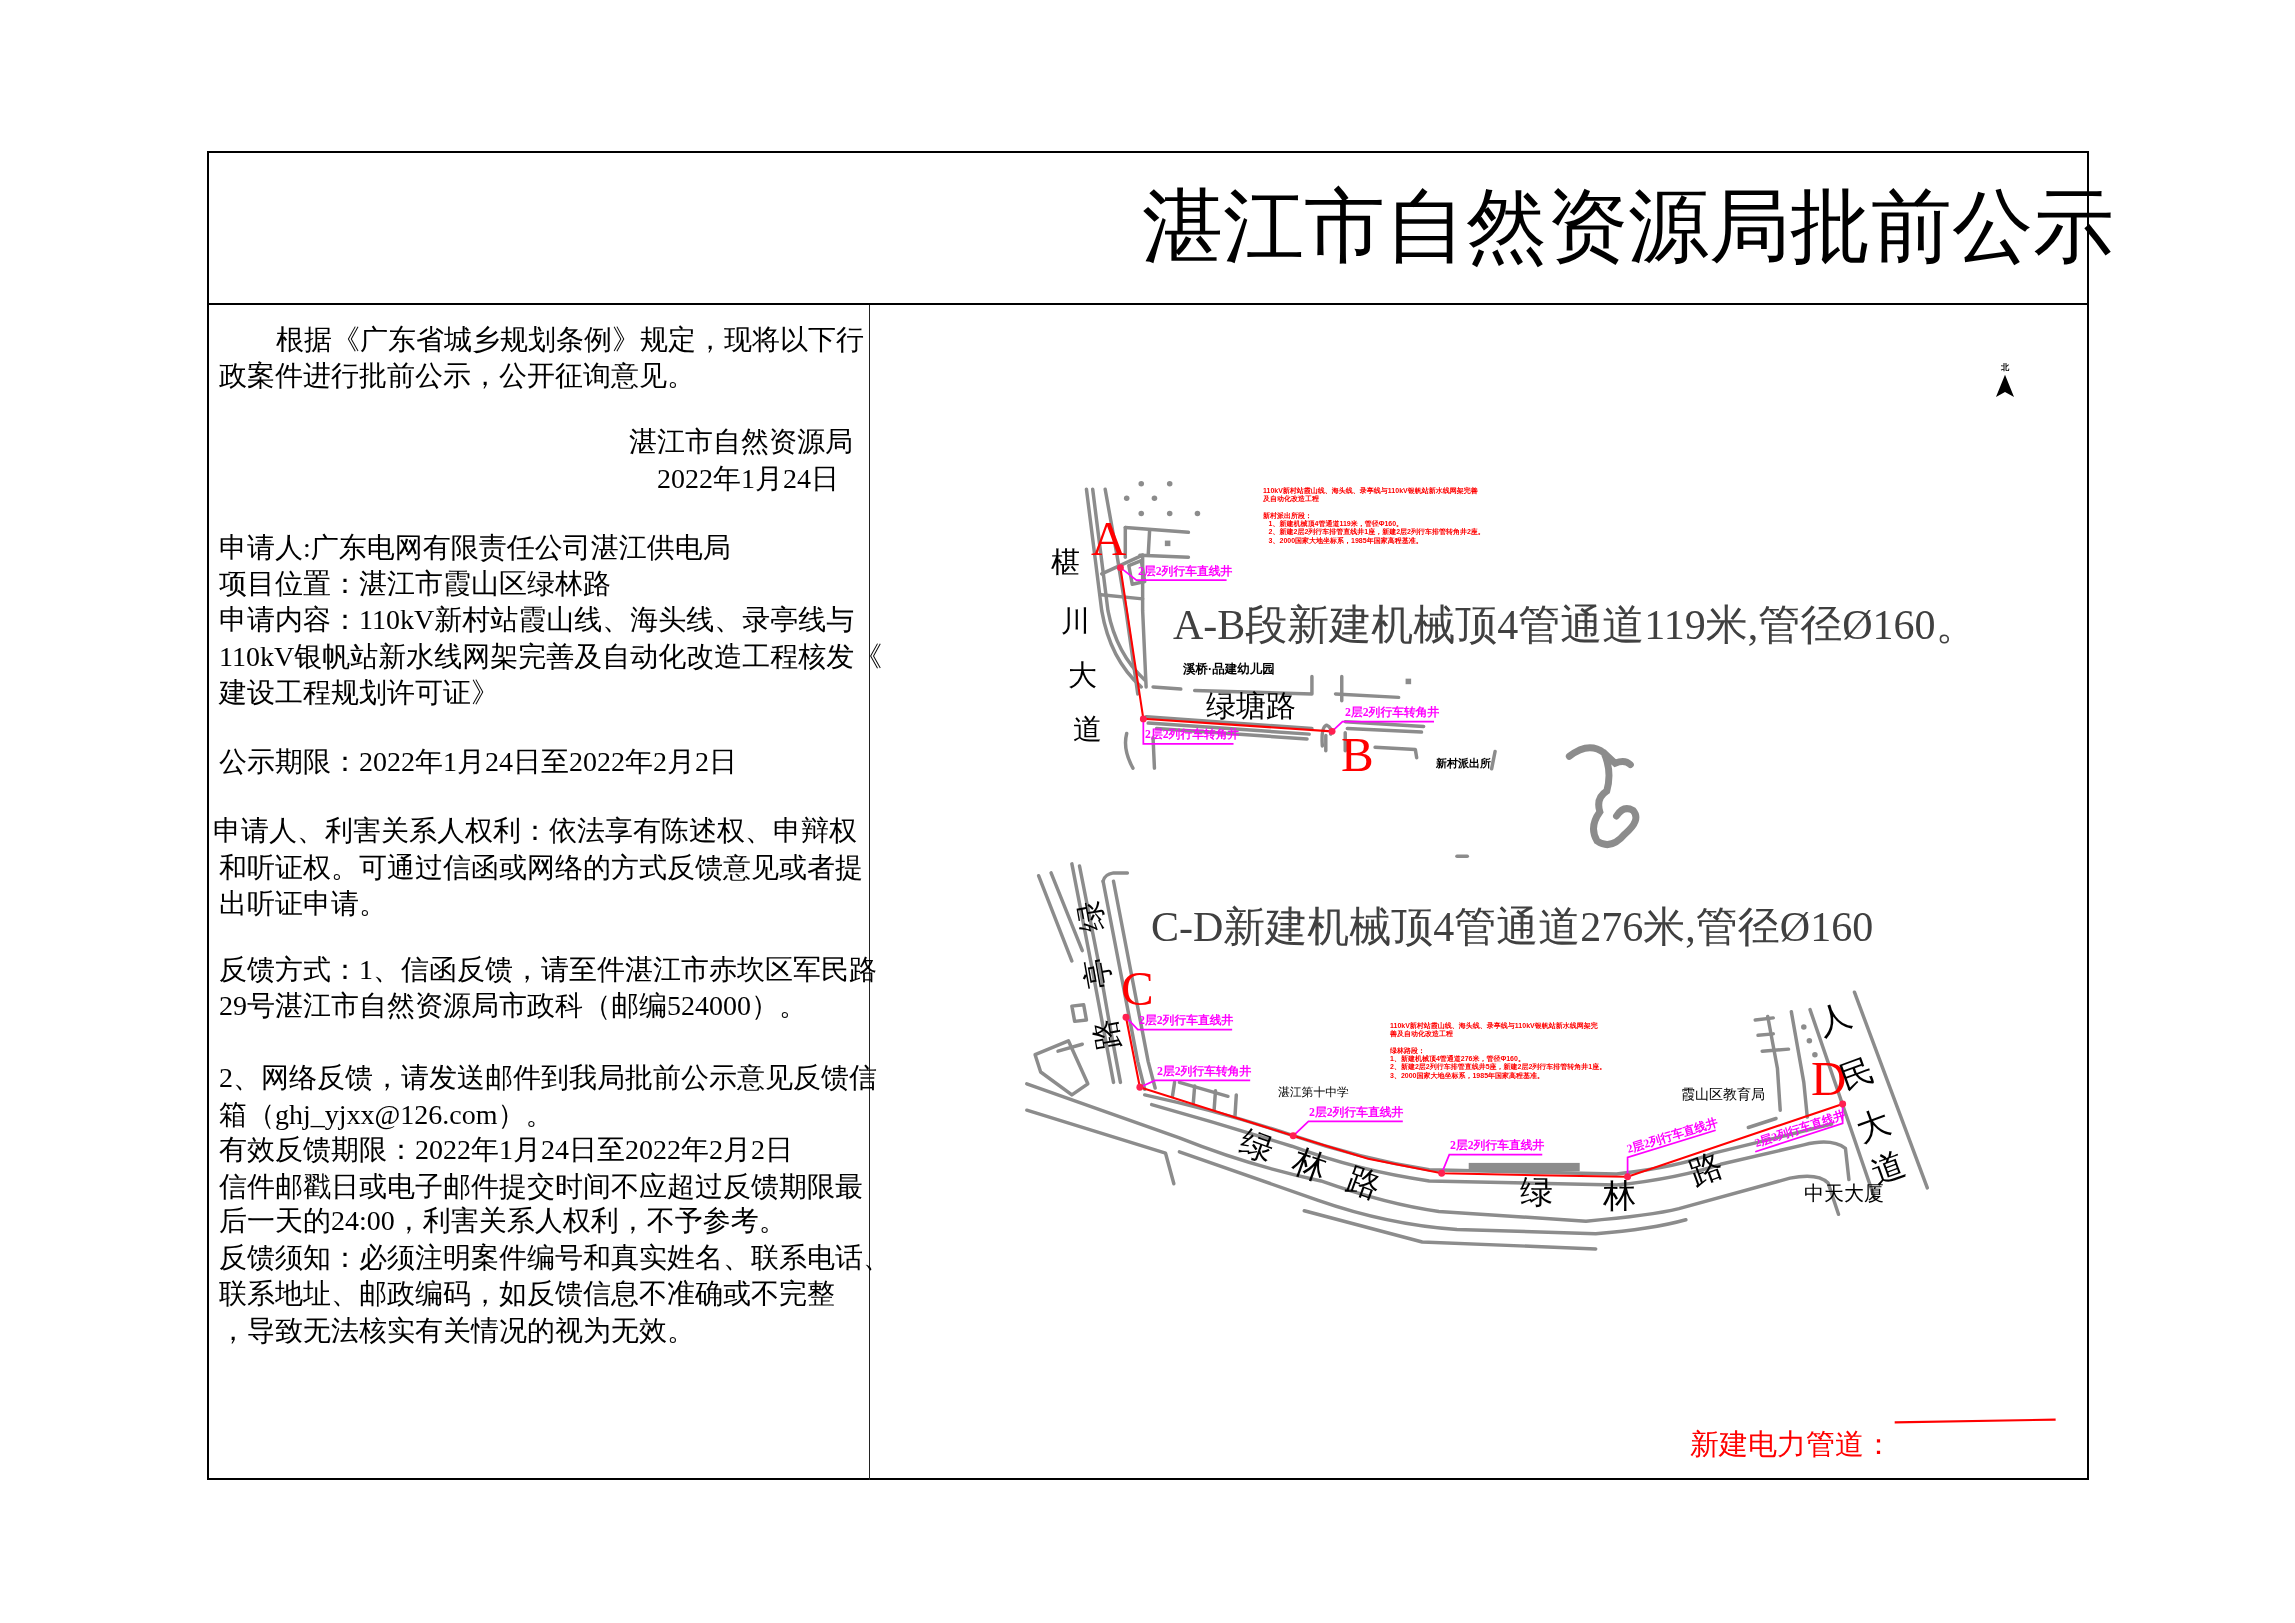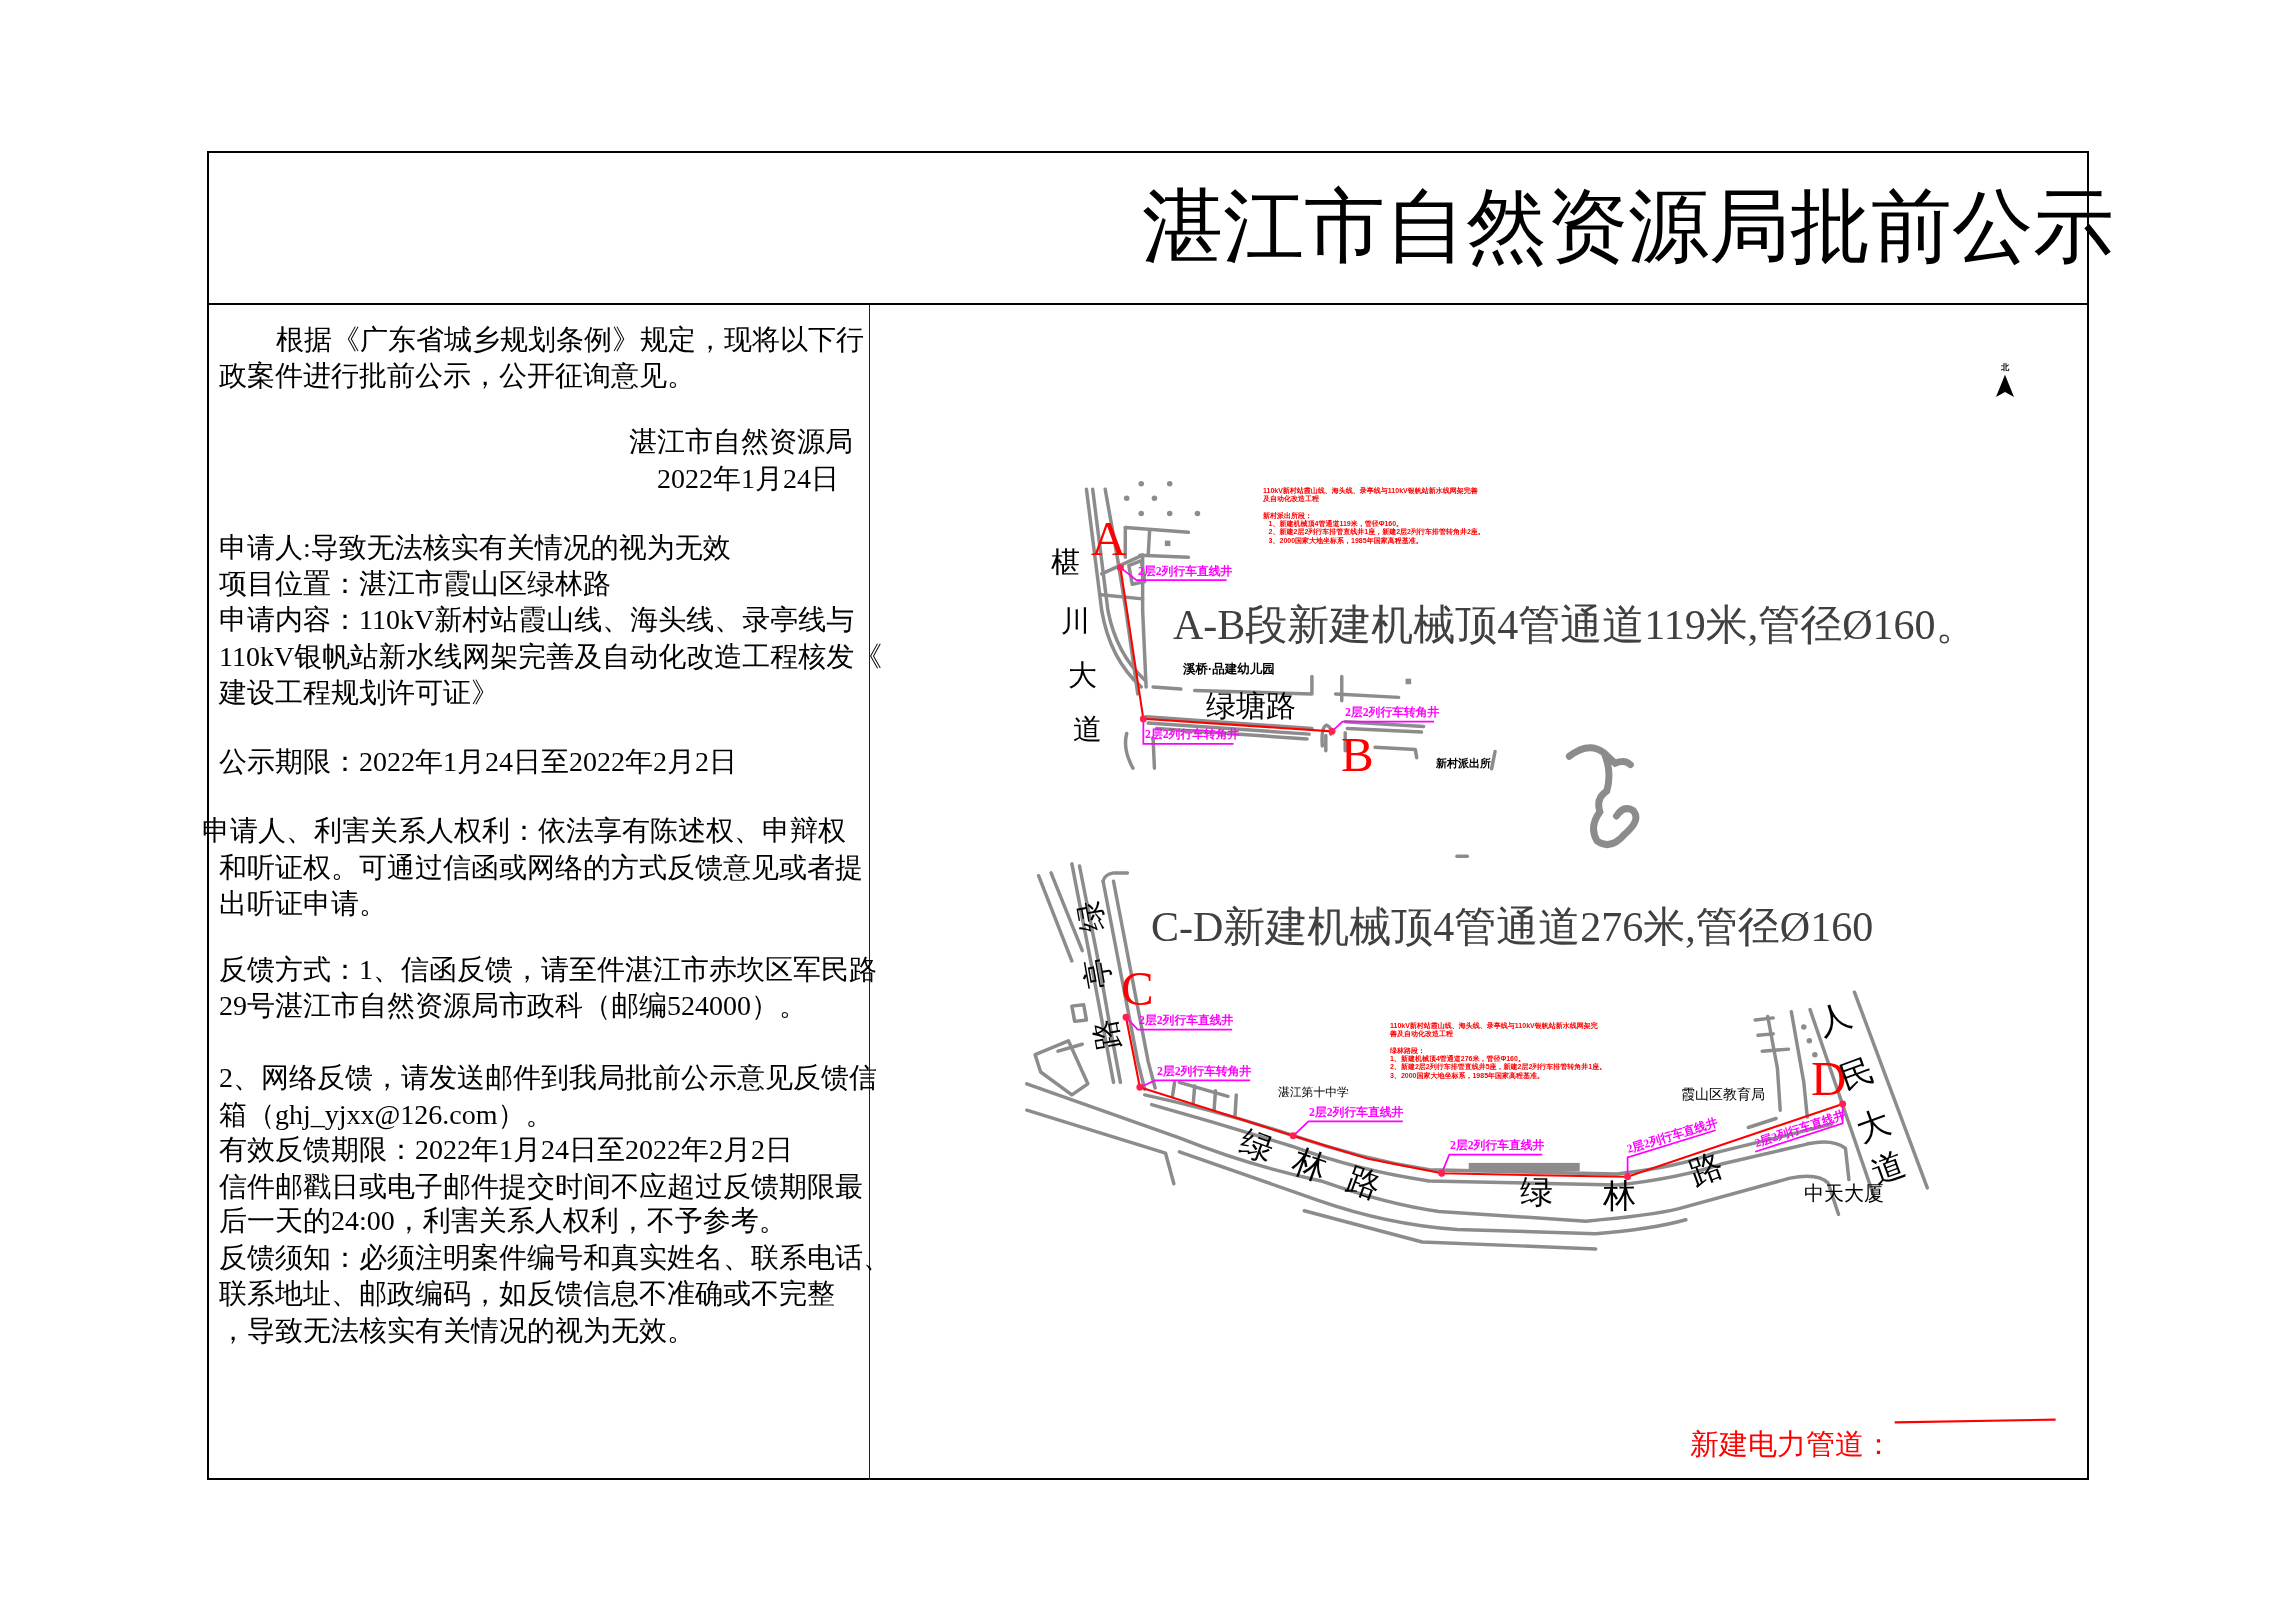--- a/index.html
+++ b/index.html
@@ -36,29 +36,29 @@
 
 <div class="page-title">湛江市自然资源局批前公示</div>
 
 <div>
   <div class="abs body-text" style="left:276px;top:326px">根据《广东省城乡规划条例》规定，现将以下行</div>
   <div class="abs body-text" style="left:219px;top:362px">政案件进行批前公示，公开征询意见。</div>
 
   <div class="abs body-text" style="left:629px;top:428px">湛江市自然资源局</div>
   <div class="abs body-text" style="left:657px;top:465px">2022年1月24日</div>
 
-  <div class="abs body-text" style="left:219px;top:534px">申请人:导致无法核实有关情况的视为无效</div>
+  <div class="abs body-text" style="left:219px;top:534px">申请人:广东电网有限责任公司湛江供电局</div>
   <div class="abs body-text" style="left:219px;top:570px">项目位置：湛江市霞山区绿林路</div>
   <div class="abs body-text" style="left:219px;top:606px">申请内容：110kV新村站霞山线、海头线、录亭线与</div>
   <div class="abs body-text" style="left:219px;top:643px">110kV银帆站新水线网架完善及自动化改造工程核发《</div>
   <div class="abs body-text" style="left:219px;top:679px">建设工程规划许可证》</div>
 
   <div class="abs body-text" style="left:219px;top:748px">公示期限：2022年1月24日至2022年2月2日</div>
 
-  <div class="abs body-text" style="left:202px;top:817px">申请人、利害关系人权利：依法享有陈述权、申辩权</div>
+  <div class="abs body-text" style="left:213px;top:817px">申请人、利害关系人权利：依法享有陈述权、申辩权</div>
   <div class="abs body-text" style="left:219px;top:854px">和听证权。可通过信函或网络的方式反馈意见或者提</div>
   <div class="abs body-text" style="left:219px;top:890px">出听证申请。</div>
 
   <div class="abs body-text" style="left:219px;top:956px">反馈方式：1、信函反馈，请至件湛江市赤坎区军民路</div>
   <div class="abs body-text" style="left:219px;top:992px">29号湛江市自然资源局市政科（邮编524000）。</div>
 
   <div class="abs body-text" style="left:219px;top:1064px">2、网络反馈，请发送邮件到我局批前公示意见反馈信</div>
   <div class="abs body-text" style="left:219px;top:1101px">箱（ghj_yjxx@126.com）。</div>
   <div class="abs body-text" style="left:219px;top:1136px">有效反馈期限：2022年1月24日至2022年2月2日</div>
   <div class="abs body-text" style="left:219px;top:1173px">信件邮戳日或电子邮件提交时间不应超过反馈期限最</div>

